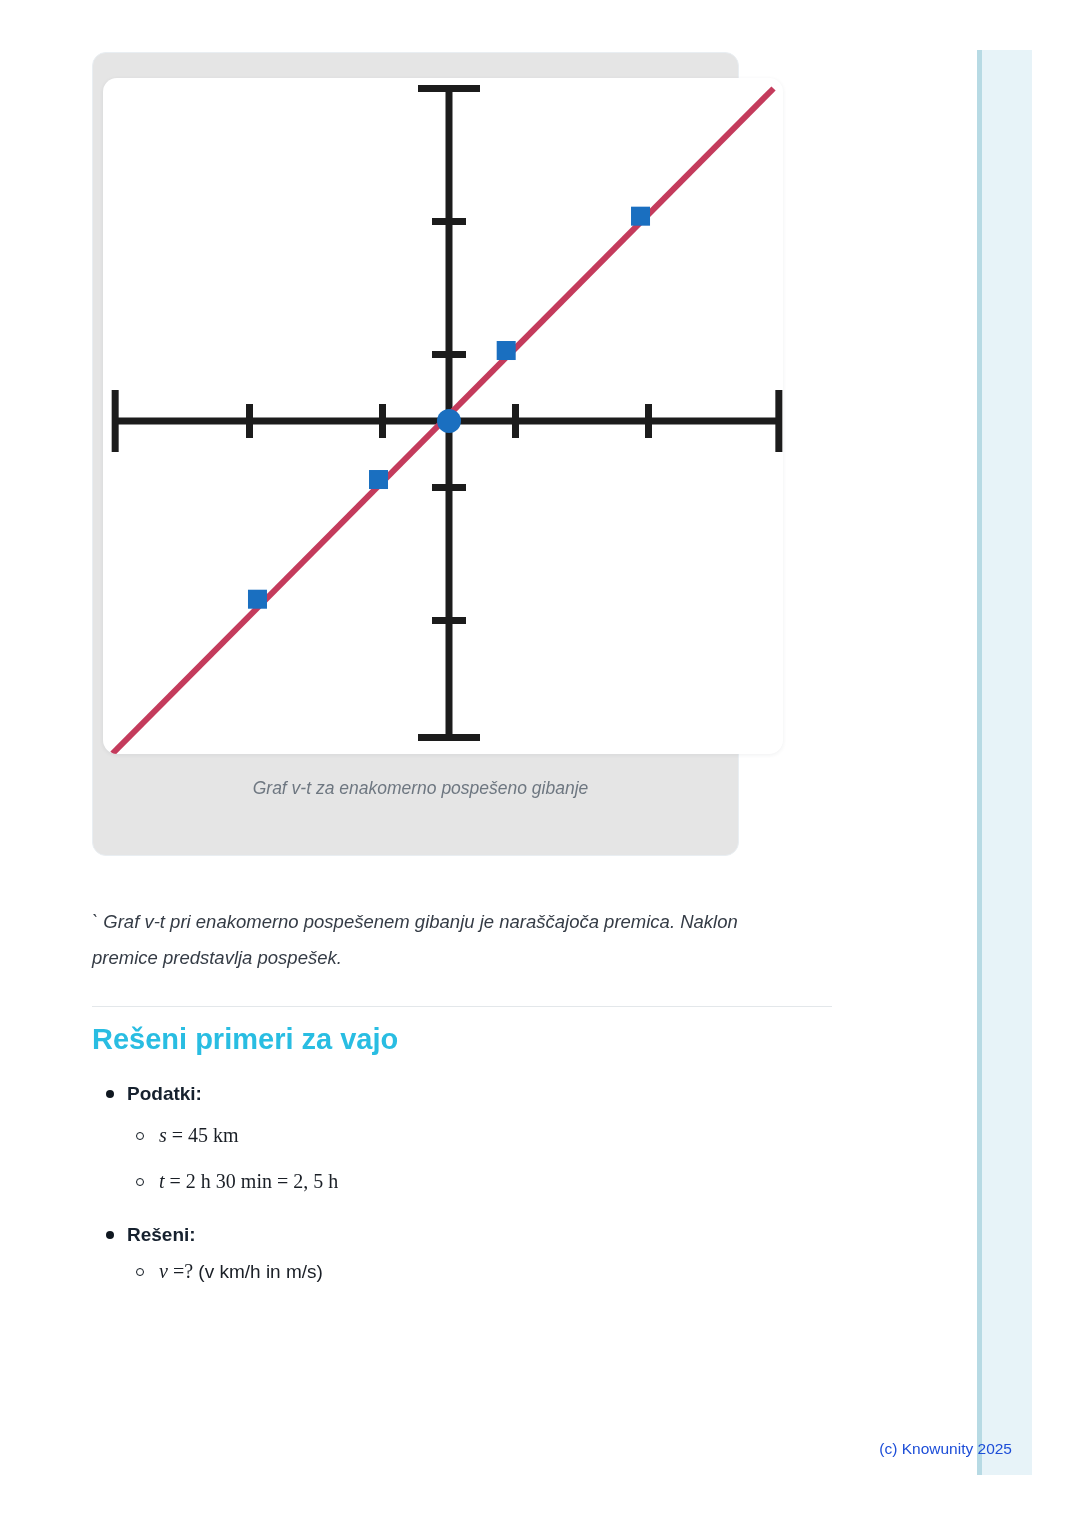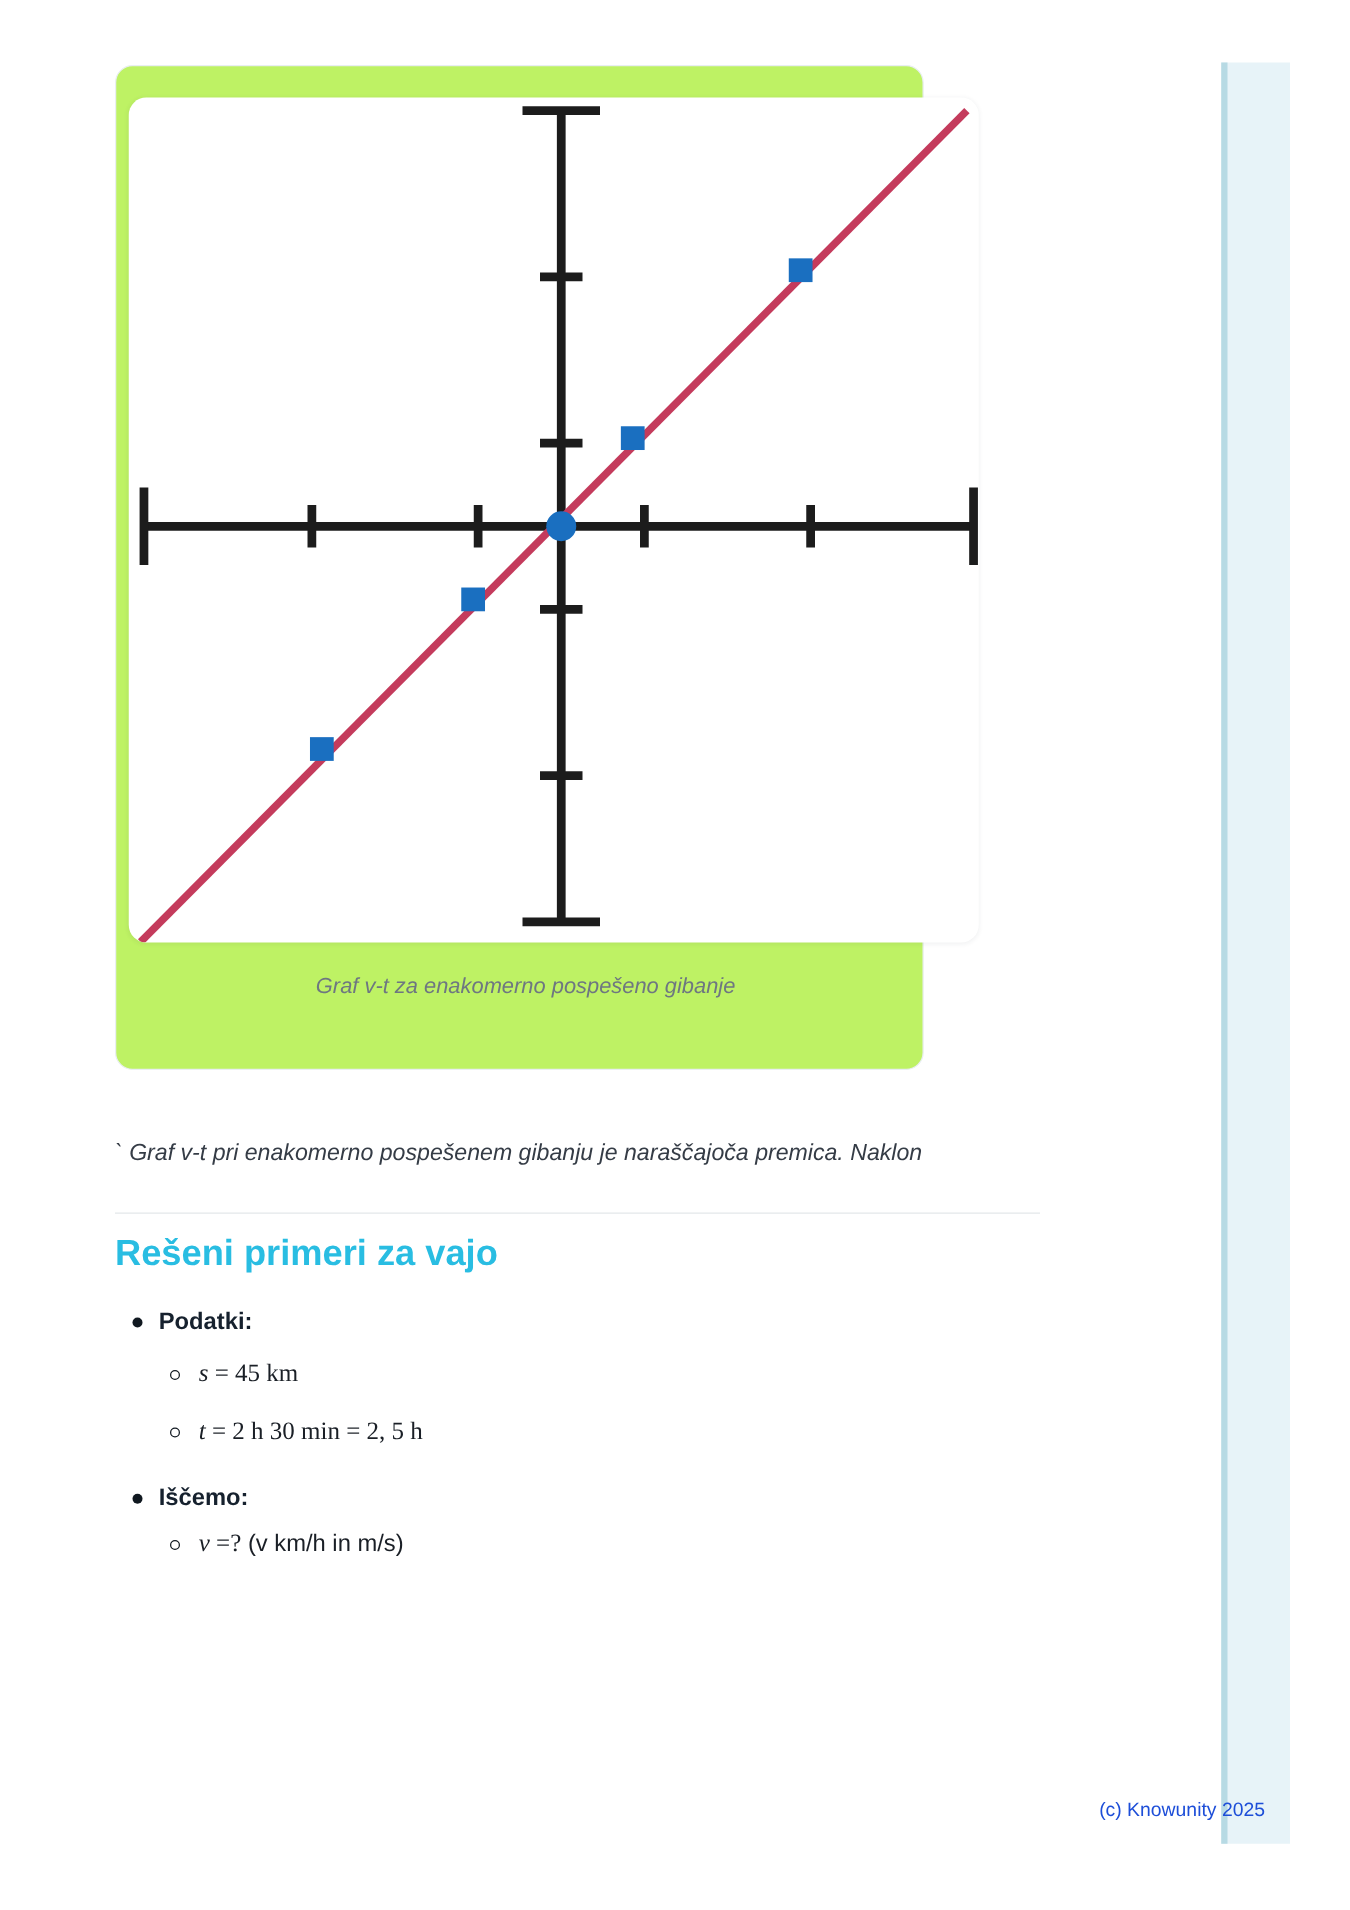--- a/index.html
+++ b/index.html
@@ -19,21 +19,21 @@
     width: 55px; height: 1425px;
     background: #e7f3f8;
     border-left: 5px solid #b7dae4;
     z-index: 0;
   }
 
   
   .figure-card {
     margin-top: 52px;
     width: 647px; height: 804px;
-    background: #bef264;
+    background: #e5e5e5;
     border: 1px solid #e9eef2;
     border-radius: 14px;
     padding-left: 10px;
   }
   .plot {
     width: 680px; height: 676px;
     margin: 25px auto 0;
     background: #ffffff;
     border-radius: 14px;
     box-shadow: 0 1px 4px rgba(30,40,60,0.07);
@@ -147,20 +147,21 @@
           <rect x="393.69" y="263.01" width="19" height="19" fill="#1a6fc0"></rect>
           <rect x="528.02" y="128.68" width="19" height="19" fill="#1a6fc0"></rect>
           <circle cx="346" cy="343" r="12" fill="#1a6fc0"></circle>
         </svg>
     </div>
     <figcaption>Graf v-t za enakomerno pospešeno gibanje</figcaption>
   </figure>
 
   <p class="note">
     <span>` Graf v-t pri enakomerno pospešenem gibanju je naraščajoča premica. Naklon</span>
+    <span>premice predstavlja pospešek.</span>
   </p>
 
   <hr class="divider">
 
   <h2 class="section-title">Rešeni primeri za vajo</h2>
 
 
 
   <div class="bullets">
 
@@ -178,21 +179,21 @@
 
     <div class="sub-row sub-t">
       <span class="circle-bullet"></span>
       <span class="math">
         <span class="mvar">t</span><span class="mrest"> = 2 h 30 min = 2, 5 h</span>
       </span>
     </div>
 
     <div class="bullet-row row-iscemo">
       <span class="disc-bullet"></span>
-      <span class="bullet-label">Iščemo:</span>
+      <span class="bullet-label">Rešeni:</span>
     </div>
 
     <div class="sub-row sub-v">
       <span class="circle-bullet"></span>
       <span class="math">
         <span class="mvar">v</span><span class="mrest"> =?</span><span class="msuffix"> (v km/h in m/s)</span>
       </span>
     </div>
 
   </div>

